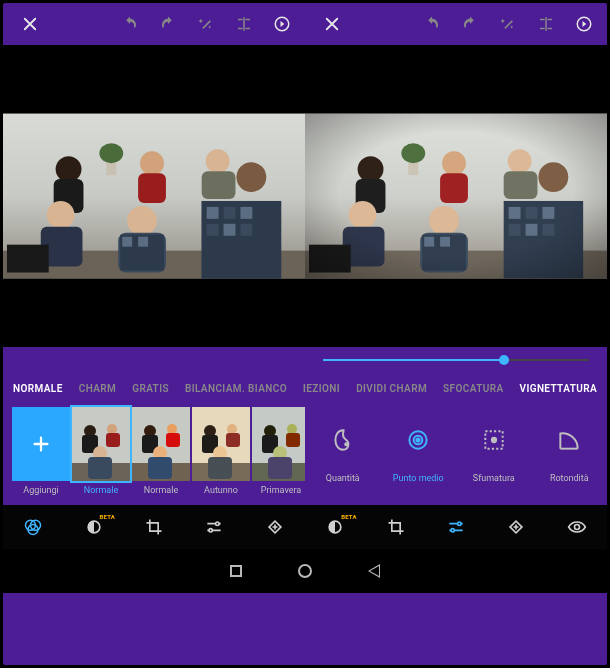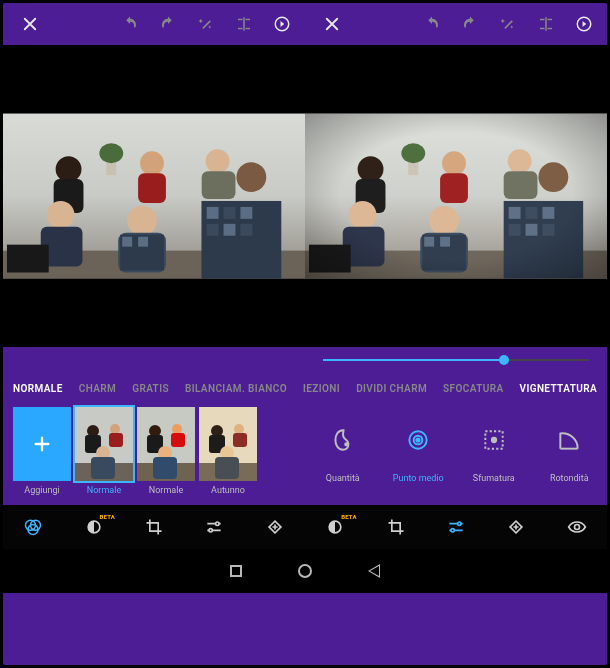--- a/index.html
+++ b/index.html
@@ -427,20 +427,33 @@
               <rect y="56" width="58" height="18" fill="#6b6358"></rect>
               <circle cx="18" cy="24" r="6" fill="#2b1d14"></circle>
               <rect x="10" y="28" width="16" height="18" rx="3" fill="#1a1a1a"></rect>
               <circle cx="40" cy="22" r="5" fill="#d2a27a"></circle>
               <rect x="34" y="26" width="14" height="14" rx="3" fill="#9a1d1d"></rect>
               <circle cx="28" cy="46" r="7" fill="#d8b493"></circle>
               <rect x="16" y="50" width="24" height="22" rx="4" fill="#394a5e"></rect>
             </svg>
             <div class="plabel">Autunno</div>
           </div>
+          <div class="preset">
+            <svg class="pthumb" viewBox="0 0 58 74" style="filter:hue-rotate(40deg) saturate(1.3)">
+              <rect width="58" height="74" fill="#c8cac5"></rect>
+              <rect y="56" width="58" height="18" fill="#6b6358"></rect>
+              <circle cx="18" cy="24" r="6" fill="#2b1d14"></circle>
+              <rect x="10" y="28" width="16" height="18" rx="3" fill="#1a1a1a"></rect>
+              <circle cx="40" cy="22" r="5" fill="#d2a27a"></circle>
+              <rect x="34" y="26" width="14" height="14" rx="3" fill="#9a1d1d"></rect>
+              <circle cx="28" cy="46" r="7" fill="#d8b493"></circle>
+              <rect x="16" y="50" width="24" height="22" rx="4" fill="#394a5e"></rect>
+            </svg>
+            <div class="plabel">Primavera</div>
+          </div>
         </div>
     </div>
     <div class="panel">
       <div class="opts-strip" id="opts">
           <div class="opt">
             <div class="oicn"><svg viewBox="0 0 24 24" stroke="currentColor" stroke-width="1.8" fill="none">
                 <path d="M12 3C7 3 5 8 5 12s2 9 7 9c3 0 5-2 5-5 0-2-1-3.5-2.5-4.5C13 10.5 12 9 12 7c0-1.5.5-3 .5-4z"></path>
                 <circle cx="15" cy="16" r="1" fill="currentColor"></circle>
               </svg></div>
             <div>Quantità</div>

